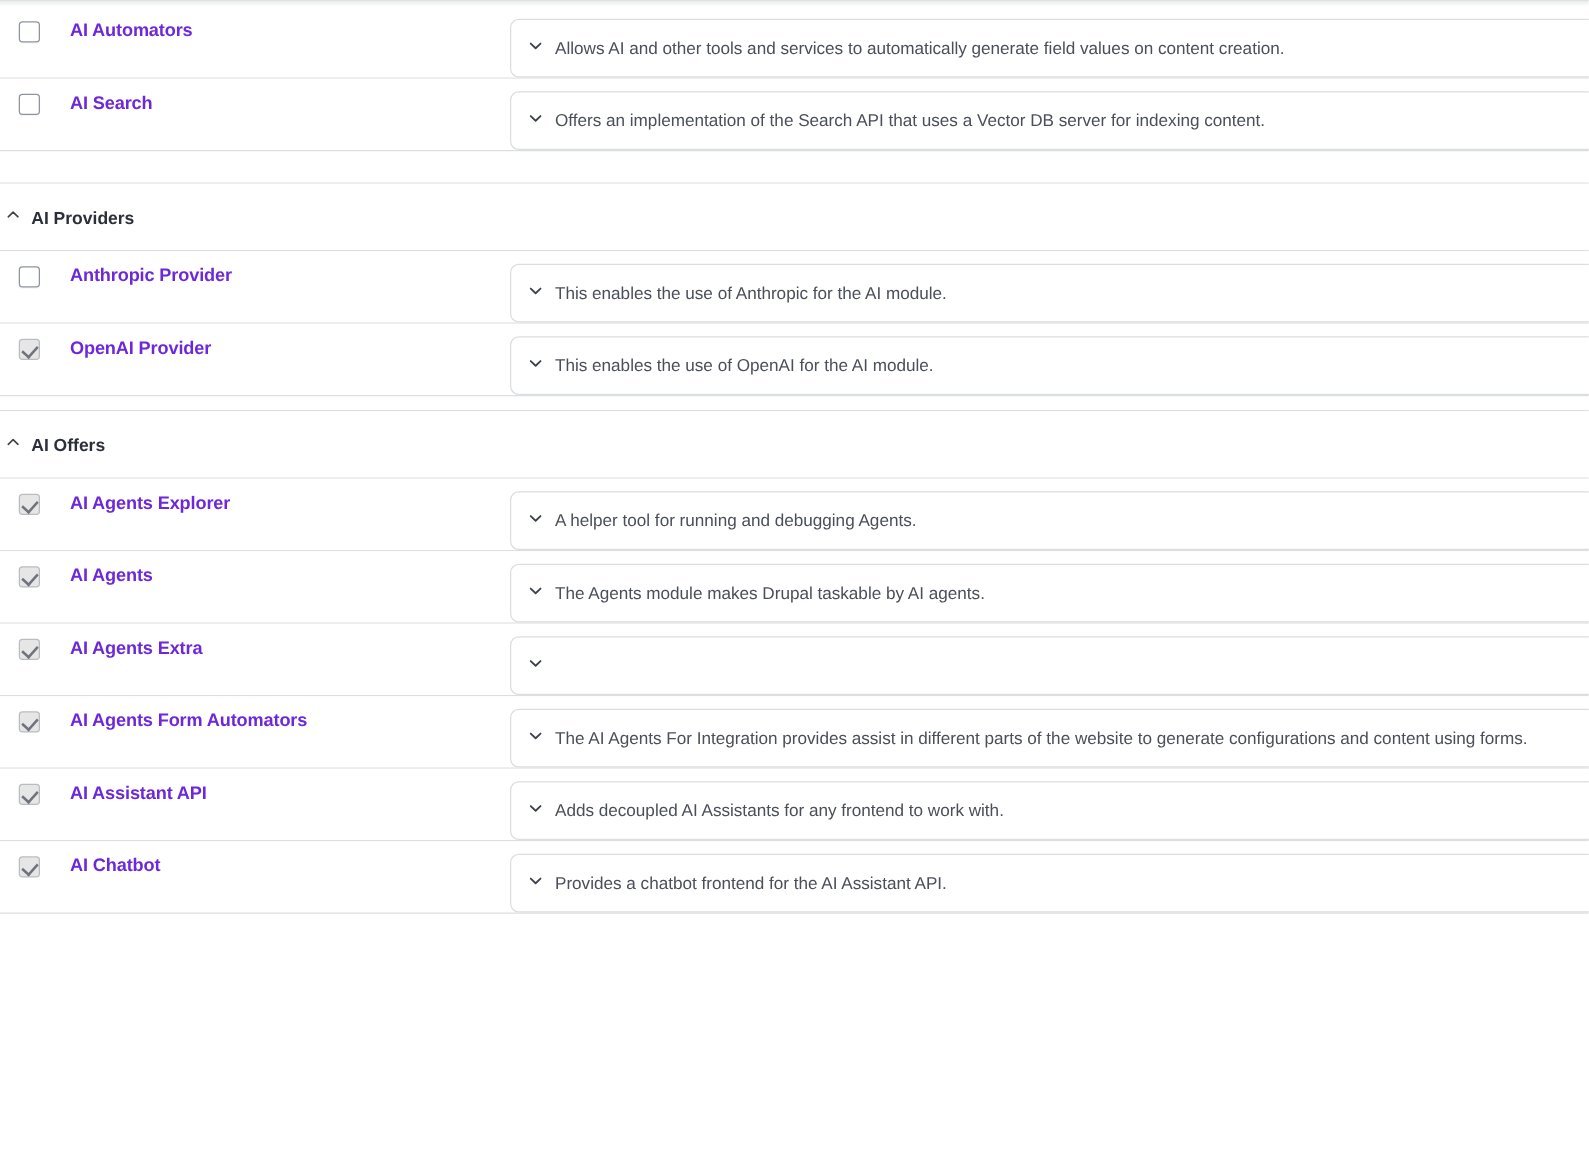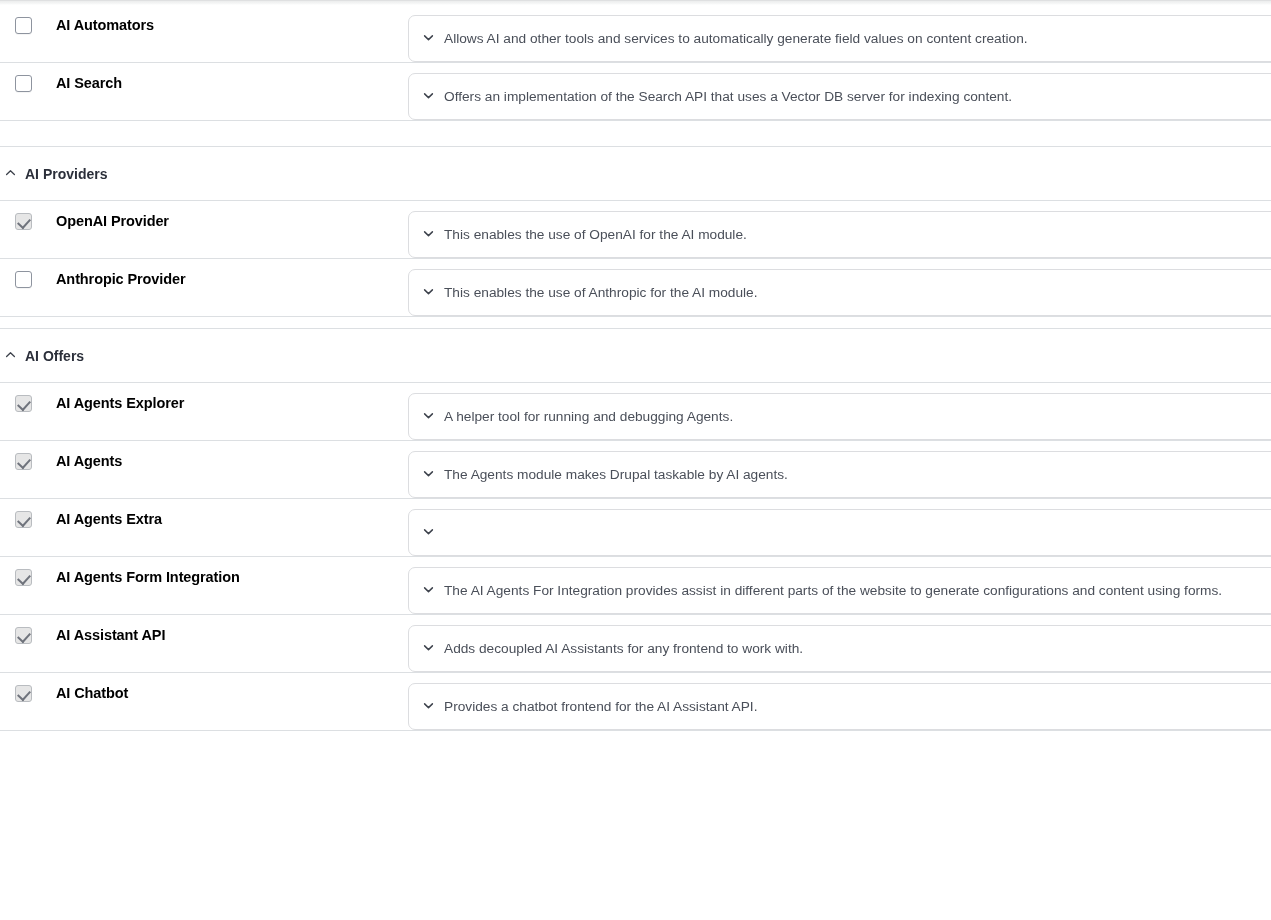--- a/index.html
+++ b/index.html
@@ -33,21 +33,21 @@
     flex: 0 0 56px;
     padding-top: 12px;
     padding-left: 15px;
   }
   .cell-name {
     flex: 0 0 348px;
     width: 348px;
     padding-top: 11px;
     font-size: 14.5px;
     font-weight: bold;
-    color: #000000;
+    color: #6d28d9;
     letter-spacing: -0.1px;
     line-height: 18px;
   }
   .cell-desc {
     flex: 1 1 auto;
     position: relative;
     padding-top: 10px;
   }
 
   
@@ -164,43 +164,43 @@
       <div class="spacer-row"></div>
       <div class="section-sep"></div>
       <div class="section-head">
         <span class="chev-up"><svg width="13" height="13" viewBox="0 0 16 16">
             <path d="M3.2 10.4 L8 5.8 L12.8 10.4" fill="none" stroke="#3d424c" stroke-width="1.6" stroke-linecap="round" stroke-linejoin="round"></path>
           </svg></span>
         <span class="sh-label">AI Providers</span>
       </div>
       <div class="row">
         <div class="cell-check">
+          <span class="cb unchecked"></span>
+        </div>
+        <div class="cell-name">Anthropic Provider</div>
+        <div class="cell-desc">
+          <div class="descbox">
+            <span class="chev"><svg width="13" height="13" viewBox="0 0 16 16">
+                <path d="M3.2 6 L8 10.6 L12.8 6" fill="none" stroke="#3d424c" stroke-width="1.8" stroke-linecap="round" stroke-linejoin="round"></path>
+              </svg></span>
+            <span class="dtext">This enables the use of Anthropic for the AI module.</span>
+          </div>
+        </div>
+      </div>
+      <div class="row">
+        <div class="cell-check">
           <span class="cb checked"></span>
         </div>
         <div class="cell-name">OpenAI Provider</div>
         <div class="cell-desc">
           <div class="descbox">
             <span class="chev"><svg width="13" height="13" viewBox="0 0 16 16">
                 <path d="M3.2 6 L8 10.6 L12.8 6" fill="none" stroke="#3d424c" stroke-width="1.8" stroke-linecap="round" stroke-linejoin="round"></path>
               </svg></span>
             <span class="dtext">This enables the use of OpenAI for the AI module.</span>
-          </div>
-        </div>
-      </div>
-      <div class="row">
-        <div class="cell-check">
-          <span class="cb unchecked"></span>
-        </div>
-        <div class="cell-name">Anthropic Provider</div>
-        <div class="cell-desc">
-          <div class="descbox">
-            <span class="chev"><svg width="13" height="13" viewBox="0 0 16 16">
-                <path d="M3.2 6 L8 10.6 L12.8 6" fill="none" stroke="#3d424c" stroke-width="1.8" stroke-linecap="round" stroke-linejoin="round"></path>
-              </svg></span>
-            <span class="dtext">This enables the use of Anthropic for the AI module.</span>
           </div>
         </div>
       </div>
       <div class="section-sep"></div>
       <div class="section-head">
         <span class="chev-up"><svg width="13" height="13" viewBox="0 0 16 16">
             <path d="M3.2 10.4 L8 5.8 L12.8 10.4" fill="none" stroke="#3d424c" stroke-width="1.6" stroke-linecap="round" stroke-linejoin="round"></path>
           </svg></span>
         <span class="sh-label">AI Offers</span>
       </div>
@@ -242,21 +242,21 @@
             <span class="chev"><svg width="13" height="13" viewBox="0 0 16 16">
                 <path d="M3.2 6 L8 10.6 L12.8 6" fill="none" stroke="#3d424c" stroke-width="1.8" stroke-linecap="round" stroke-linejoin="round"></path>
               </svg></span>
           </div>
         </div>
       </div>
       <div class="row">
         <div class="cell-check">
           <span class="cb checked"></span>
         </div>
-        <div class="cell-name">AI Agents Form Integration</div>
+        <div class="cell-name">AI Agents Form Automators</div>
         <div class="cell-desc">
           <div class="descbox">
             <span class="chev"><svg width="13" height="13" viewBox="0 0 16 16">
                 <path d="M3.2 6 L8 10.6 L12.8 6" fill="none" stroke="#3d424c" stroke-width="1.8" stroke-linecap="round" stroke-linejoin="round"></path>
               </svg></span>
             <span class="dtext">The AI Agents For Integration provides assist in different parts of the website to generate configurations and content using forms.</span>
           </div>
         </div>
       </div>
       <div class="row">

